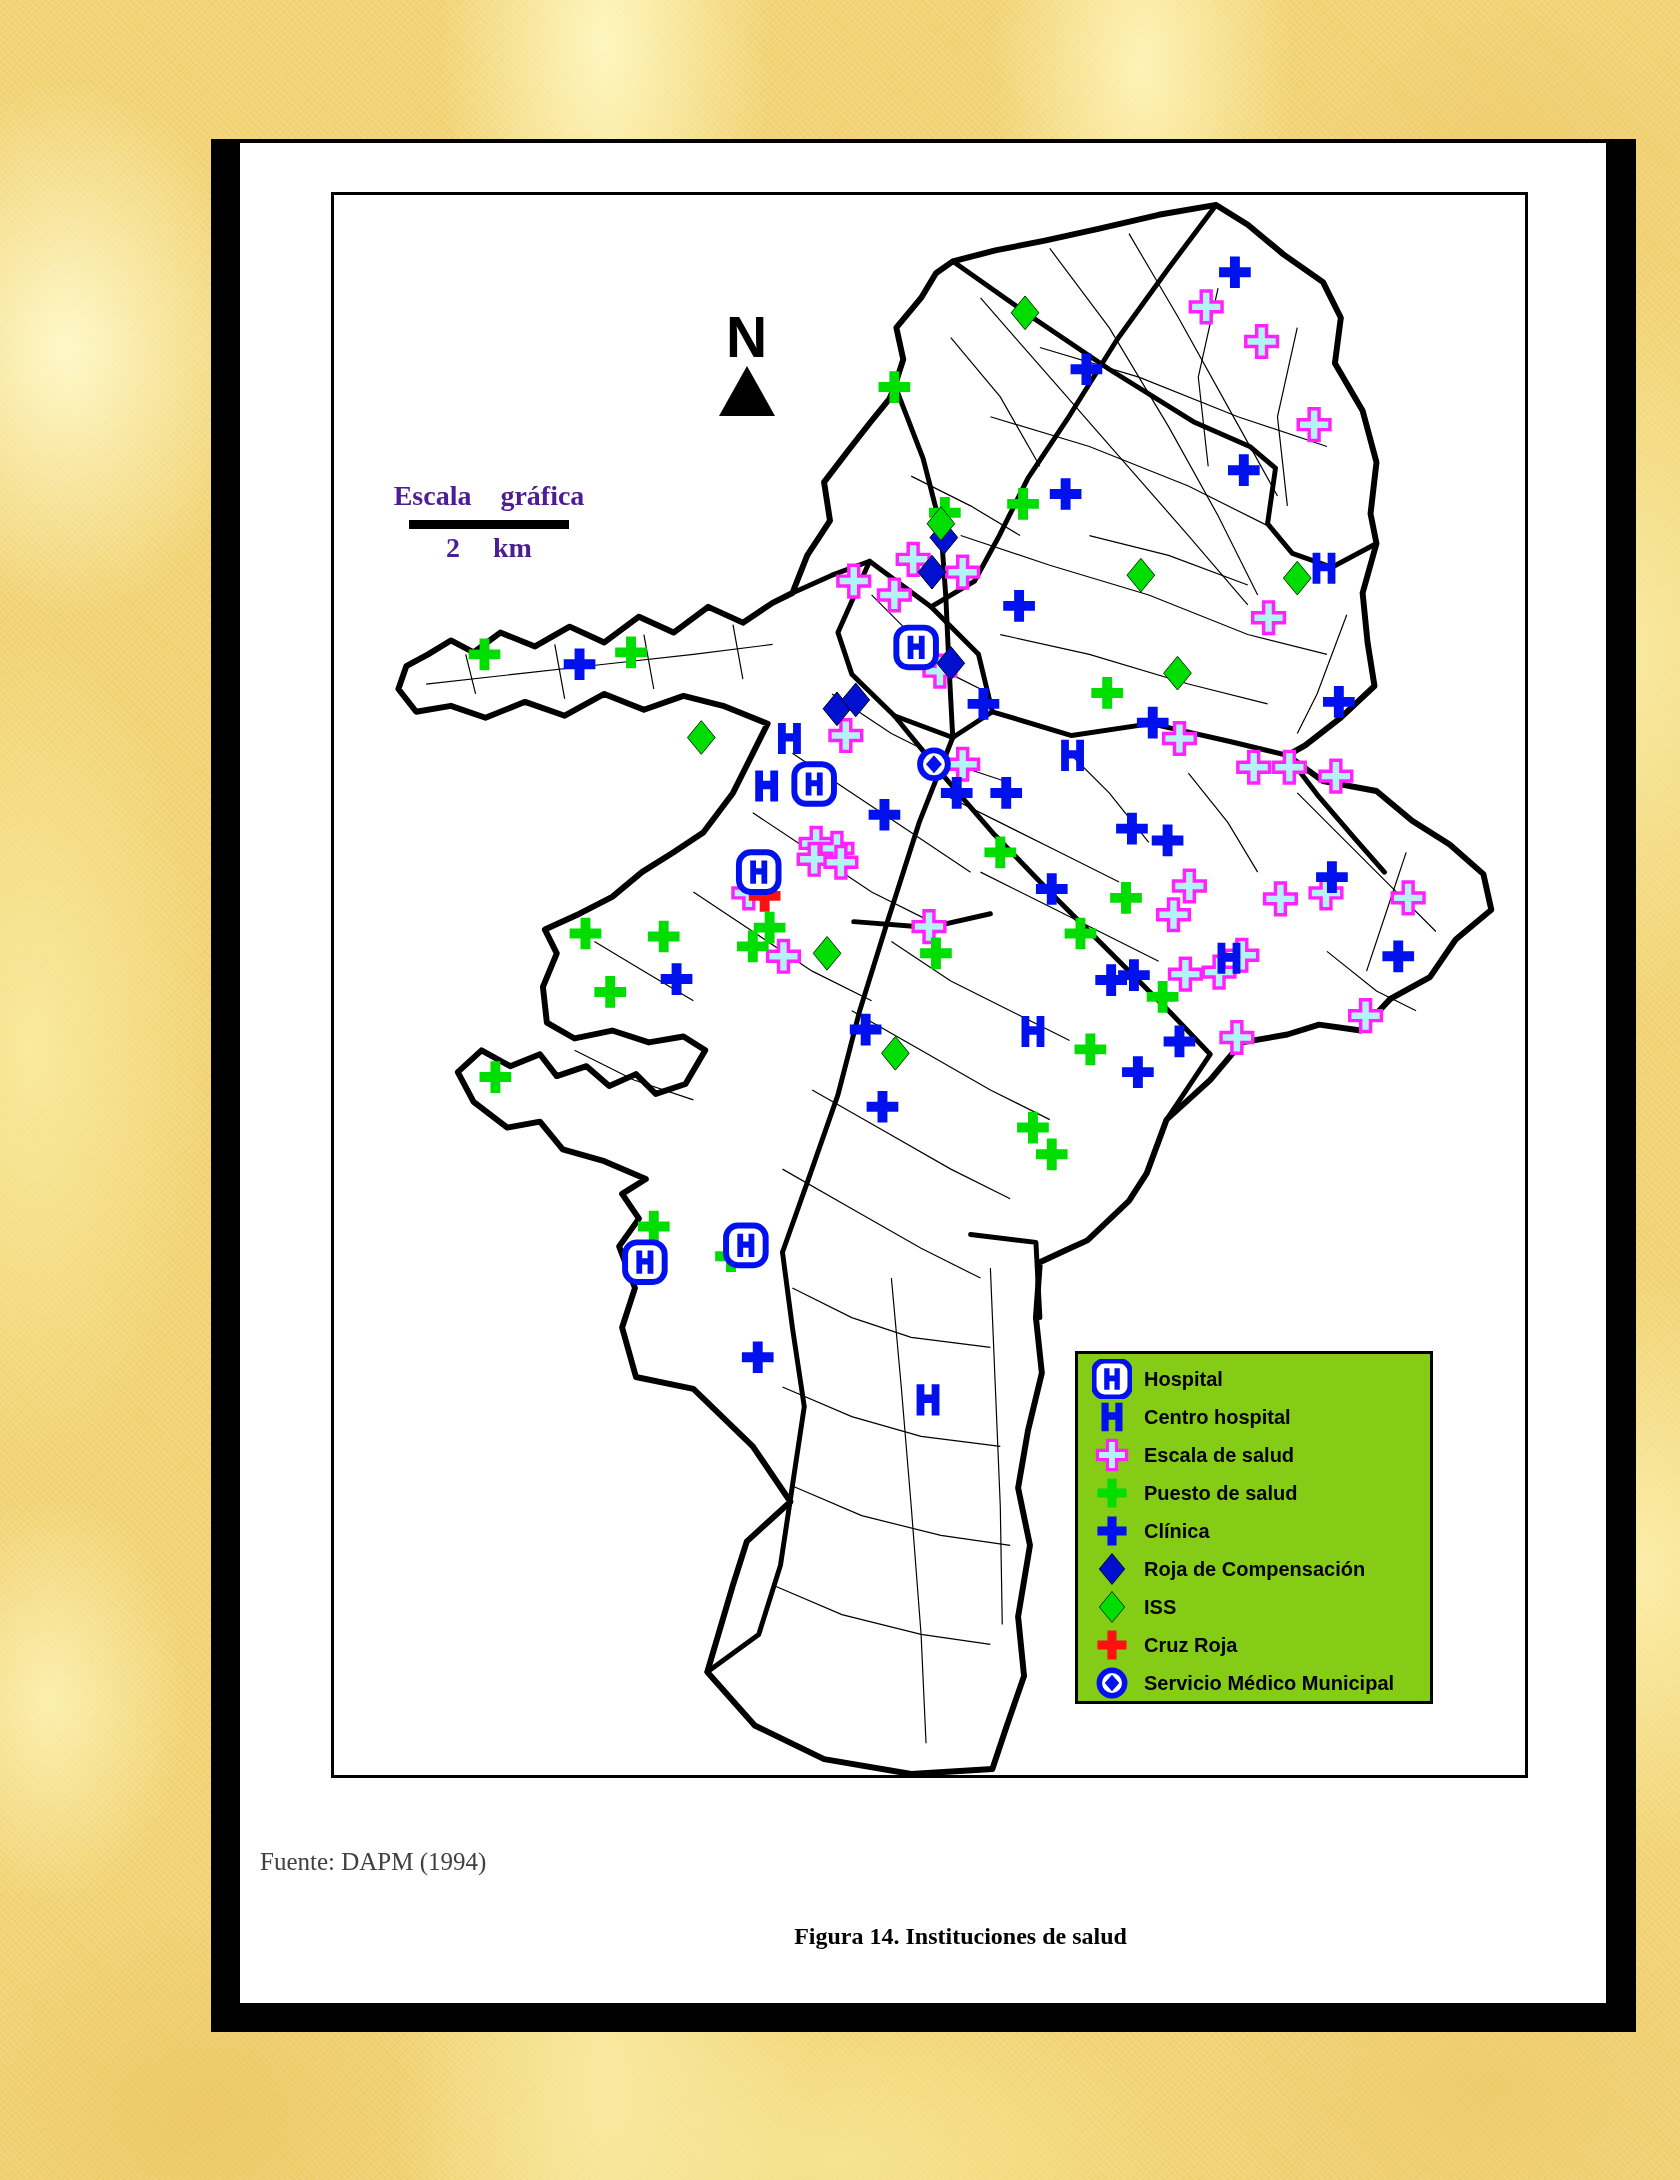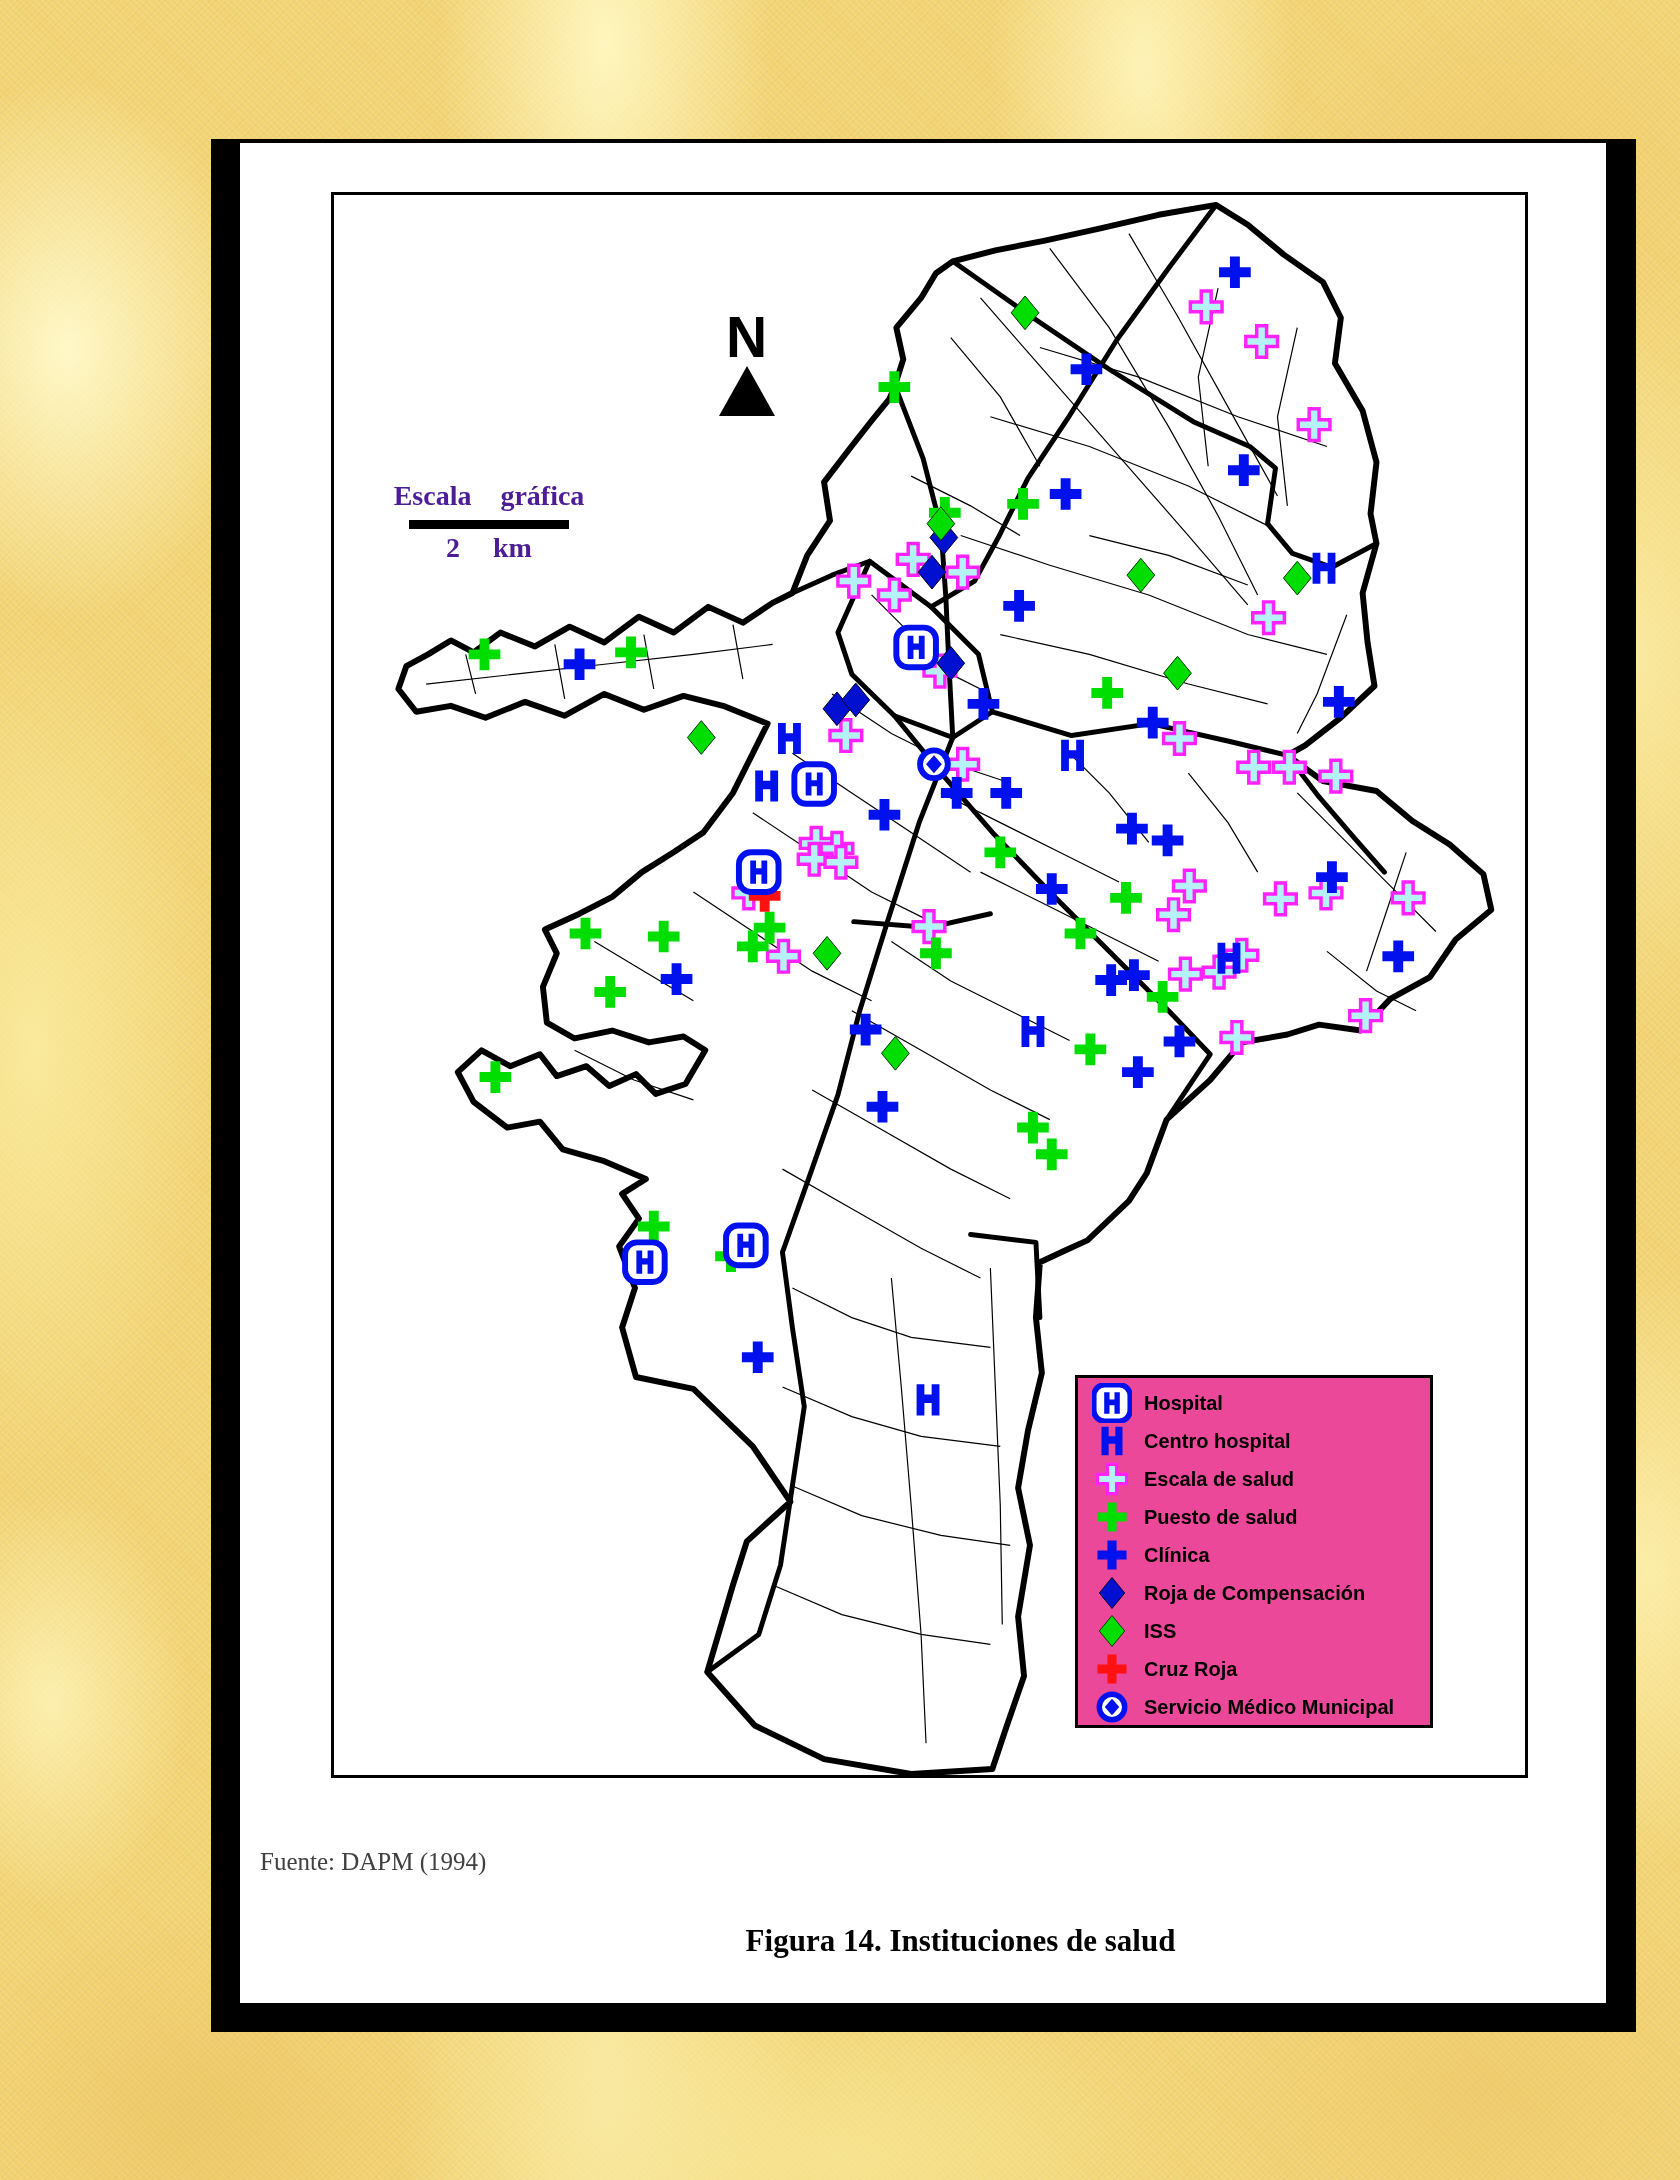--- a/index.html
+++ b/index.html
@@ -50,35 +50,35 @@
     border-left:28px solid transparent;border-right:28px solid transparent;
     border-bottom:50px solid #000;
   }
   
   .scalebox{left:50px;top:285px;width:210px;text-align:center;color:#4c1d95;}
   .scale-title{font-size:28px;font-weight:bold;word-spacing:22px;}
   .scale-bar{height:9px;background:#000;width:160px;margin:8px auto 0 auto;}
   .scale-value{font-size:28px;font-weight:bold;word-spacing:26px;margin-top:3px;}
   
   .legend{
-    left:741px;top:1180px;width:358px;height:353px;
-    border:3px solid #000;background:#ec4899;box-sizing:border-box;
+    left:741px;top:1156px;width:358px;height:353px;
+    border:3px solid #000;background:#84cc16;box-sizing:border-box;
     padding:6px 0 0 14px;
   }
   .legend-row{display:flex;align-items:center;height:38px;}
   .legend-icon{width:40px;height:38px;flex:0 0 40px;display:flex;align-items:center;justify-content:center;}
   .legend-label{
     font-family:"Liberation Sans", sans-serif;font-weight:bold;
     font-size:20px;color:#000;margin-left:12px;white-space:nowrap;
   }
   
   .fuente{position:absolute;left:20px;top:1705px;font-size:25px;color:#404040;}
   .caption{
     position:absolute;left:0;top:1780px;width:100%;box-sizing:border-box;
-    padding-left:75px;text-align:center;font-size:31px;font-weight:bold;color:#000;
+    padding-left:75px;text-align:center;font-size:24px;font-weight:bold;color:#000;
   }
 </style>
 </head>
 <body class="noselect">
 
 <div class="page-shadow"></div>
 
 <div class="page">
 
   <div class="map-frame">

